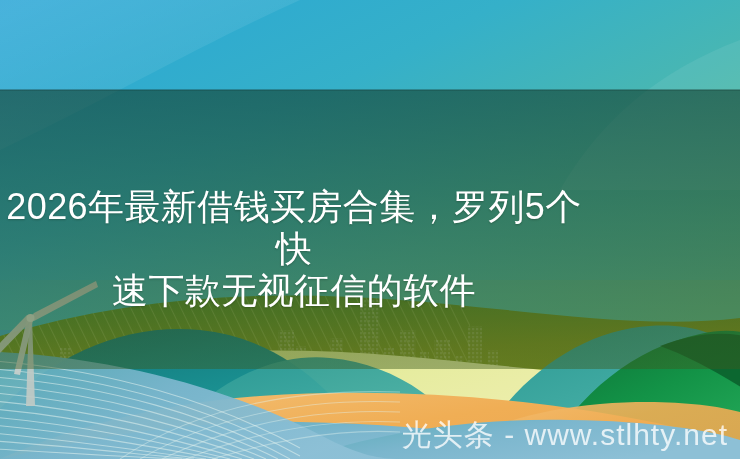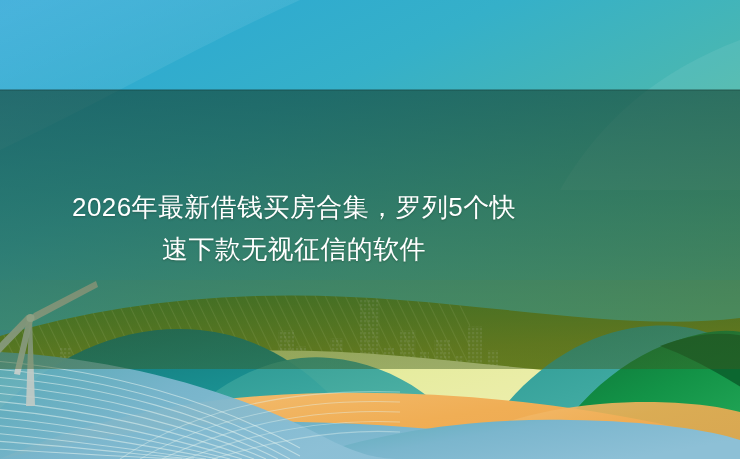--- a/index.html
+++ b/index.html
@@ -29,21 +29,21 @@
   }
 
   
   .headline {
     position: absolute;
     left: 0;
     top: 186px;
     width: 588px;
     text-align: center;
     color: #ffffff;
-    font-size: 26px;
+    font-size: 36px;
     line-height: 42px;
     letter-spacing: 0.4px;
     font-weight: 400;
     text-shadow: 0 1px 2px rgba(20,40,20,0.30);
     white-space: pre-line;
     pointer-events: none;
     font-family: "Liberation Sans", "DejaVu Sans", sans-serif;
   }
 
   
@@ -226,14 +226,15 @@
       <rect x="0" y="90" width="740" height="190" fill="url(#gBand)"></rect>
       <rect x="0" y="280" width="740" height="89" fill="url(#gBandLower)"></rect>
       <rect x="0" y="89" width="740" height="1.6" fill="#16342a" fill-opacity="0.35"></rect>
 
     </g>
   </svg>
 
   <div class="headline">2026年最新借钱买房合集，罗列5个快
 速下款无视征信的软件</div>
 
+  <div class="watermark">光头条 - www.stlhty.net</div>
 
 </div>
 
 </body></html>

